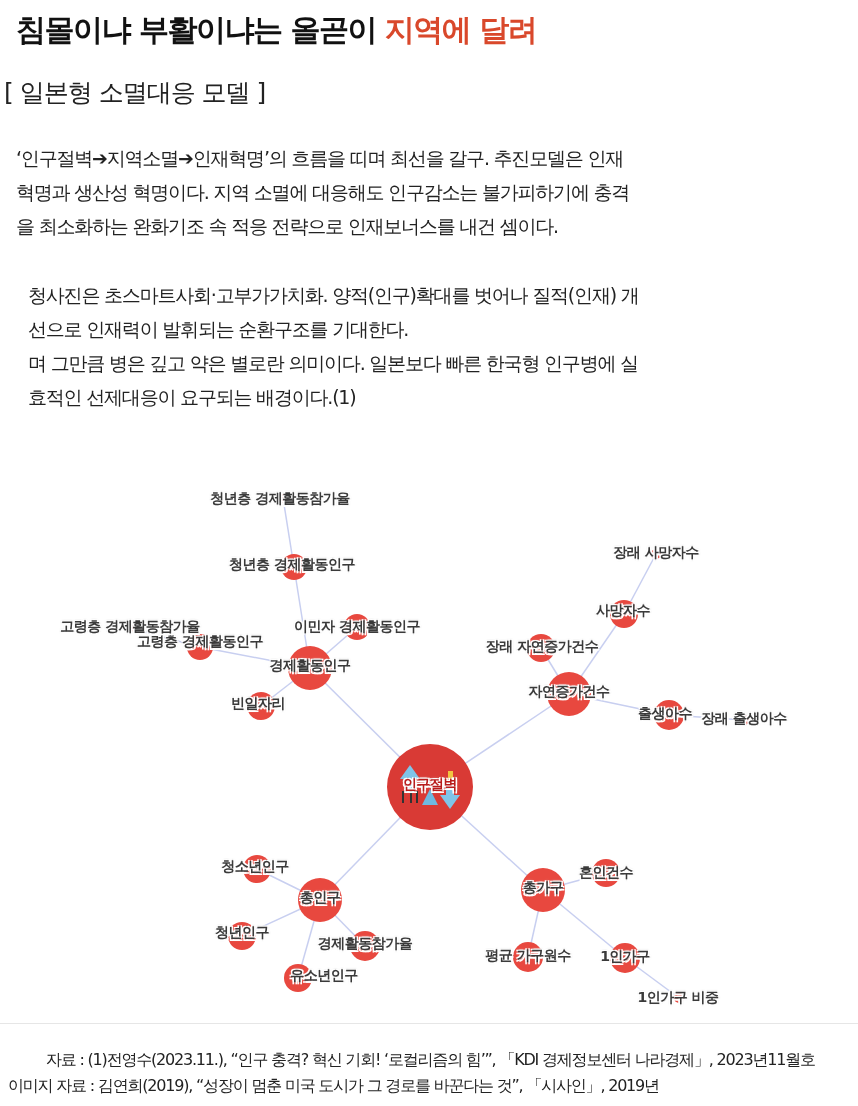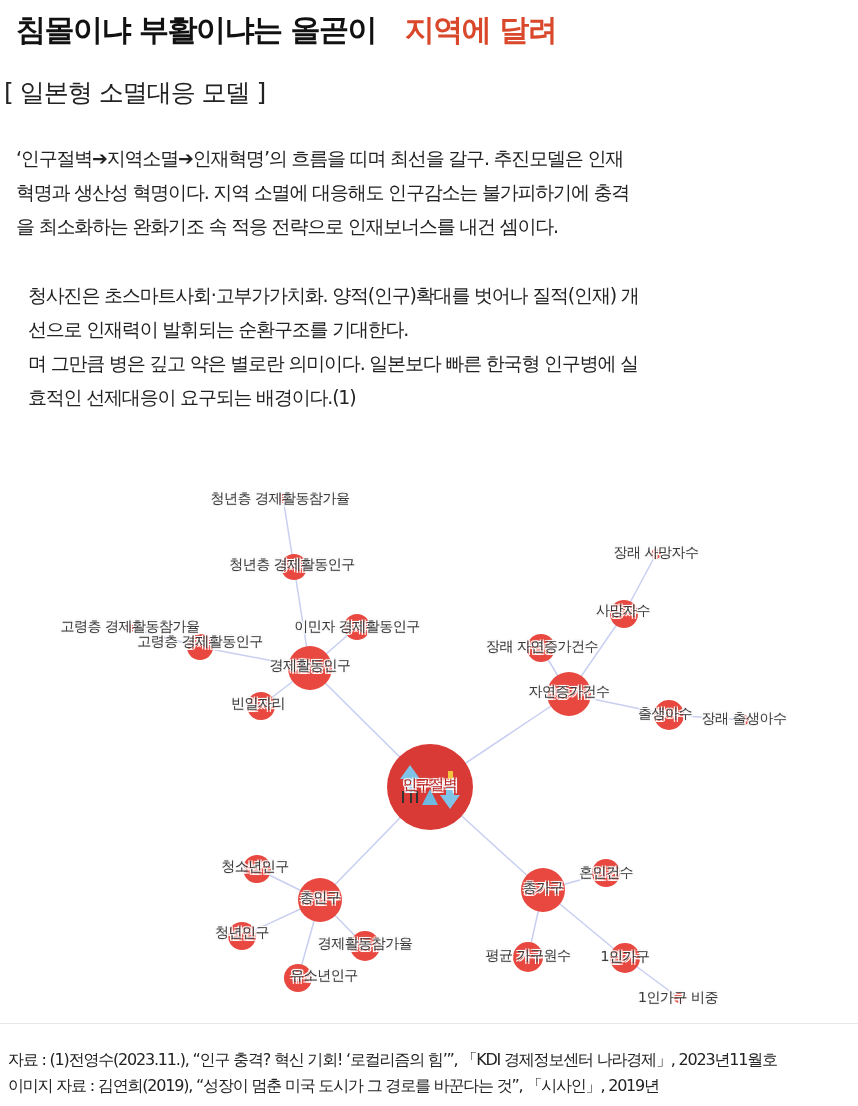--- a/index.html
+++ b/index.html
@@ -1,36 +1,36 @@
 <!DOCTYPE html>
 <html><head>
 <meta charset="utf-8">
 <style>
   html, body { margin: 0; padding: 0; background: #ffffff; }
   body { width: 858px; height: 1106px; position: relative; overflow: hidden;
          font-family: "DejaVu Sans", "Liberation Sans", sans-serif; color: #222; }
   .title { position: absolute; left: 16px; top: 8px; margin: 0;
            font-size: 30px; font-weight: 900; letter-spacing: -1.5px; color: #111; line-height: 44px; }
-  .title .accent { color: #d9482b; margin-left: 20px; }
+  .title .accent { color: #d9482b; }
   .subtitle { position: absolute; left: 4px; top: 78px; font-size: 25px; letter-spacing: -1px; color: #222; line-height: 30px; }
   .para { position: absolute; left: 16px; width: 700px; font-size: 19px; letter-spacing: -1.2px;
           line-height: 34px; color: #222; margin: 0; }
   .para p { margin: 0; }
   #p1 { top: 141px; }
   #p2 { top: 278px; margin-left: 12px; }
   .diagram { position: absolute; left: 0; top: 470px; width: 858px; height: 550px; }
   .diagram svg { position: absolute; left: 0; top: 0; }
   .node-label { position: absolute; transform: translate(-50%, -50%); white-space: nowrap;
-                font-size: 14px; font-weight: 400; letter-spacing: -0.5px; color: #3a3a3a;
+                font-size: 14px; font-weight: 700; letter-spacing: -0.5px; color: #3a3a3a;
                 text-shadow: -1.5px -1.5px 0 #fff, 1.5px -1.5px 0 #fff, -1.5px 1.5px 0 #fff, 1.5px 1.5px 0 #fff,
                              0 0 3px #fff, 0 0 2px #555; }
   .center-label { font-size: 14px; color: #b91c1c; }
   .divider { position: absolute; left: 0; top: 1023px; width: 858px; height: 1px; background: #e6e6e6; }
   .source { position: absolute; left: 8px; font-size: 16px; letter-spacing: -1.2px; color: #222; white-space: nowrap; line-height: 24px; }
-  #src1 { top: 1048px; }
+  #src1 { top: 1048px; margin-left: 38px; }
   #src2 { top: 1074px; }
 </style>
 </head>
 <body>
 
 <h1 class="title"><span>침몰이냐 부활이냐는 올곧이 </span><span class="accent">지역에 달려</span></h1>
 
 <div class="subtitle">[ 일본형 소멸대응 모델 ]</div>
 
 <div class="para" id="p1">

